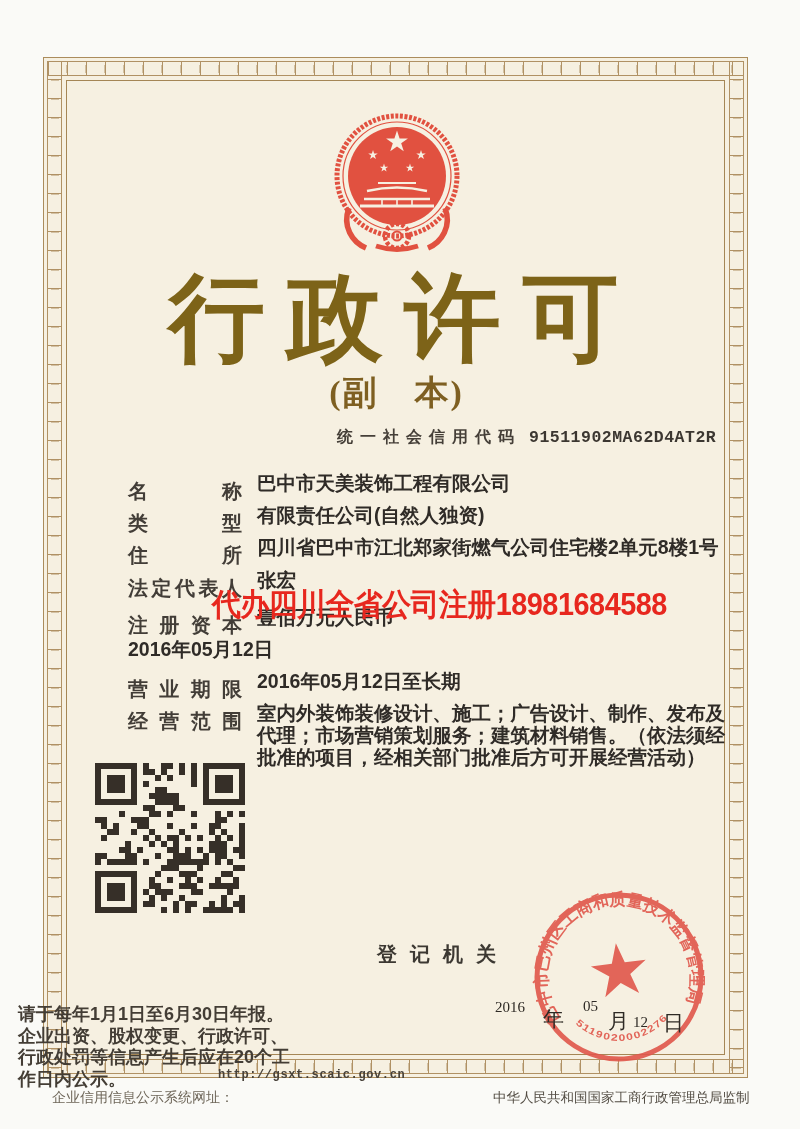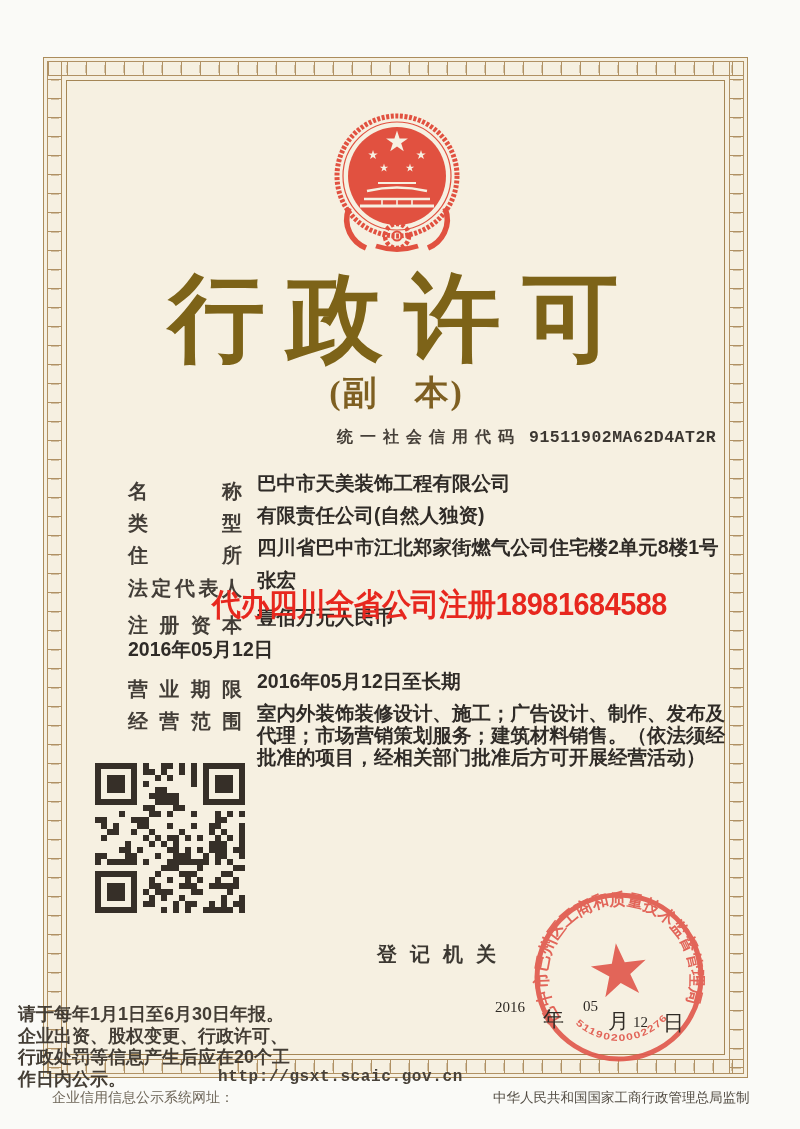--- a/index.html
+++ b/index.html
@@ -97,21 +97,21 @@
   .date-row span{position:absolute;display:block;}
   .d-num{font-size:15px;font-family:"Liberation Serif","DejaVu Serif",serif;}
   .d-unit{font-size:21px;}
   .dy{left:0;top:3px;} .du1{left:48px;top:9px;} .dm{left:88px;top:2px;}
   .du2{left:113px;top:11px;} .dd{left:138px;top:18px;} .du3{left:168px;top:13px;}
 
   
   .notes{position:absolute;left:18px;top:1004px;z-index:10;
     font-size:18px;line-height:21.5px;font-weight:700;color:#433d35;}
   .url{position:absolute;left:218px;top:1068px;z-index:10;
-    font-size:16px;font-weight:700;letter-spacing:0.6px;color:#474139;
+    font-size:12px;font-weight:700;letter-spacing:0.6px;color:#474139;
     font-family:"Liberation Mono","DejaVu Sans Mono",monospace;}
   .site-label{position:absolute;left:52px;top:1089px;font-size:14px;color:#6e6659;}
   .issuer{position:absolute;left:493px;top:1089px;font-size:13.5px;color:#524c43;}
 </style>
 </head>
 <body>
 
 <div class="page">
 
   <svg width="0" height="0" style="position:absolute">

